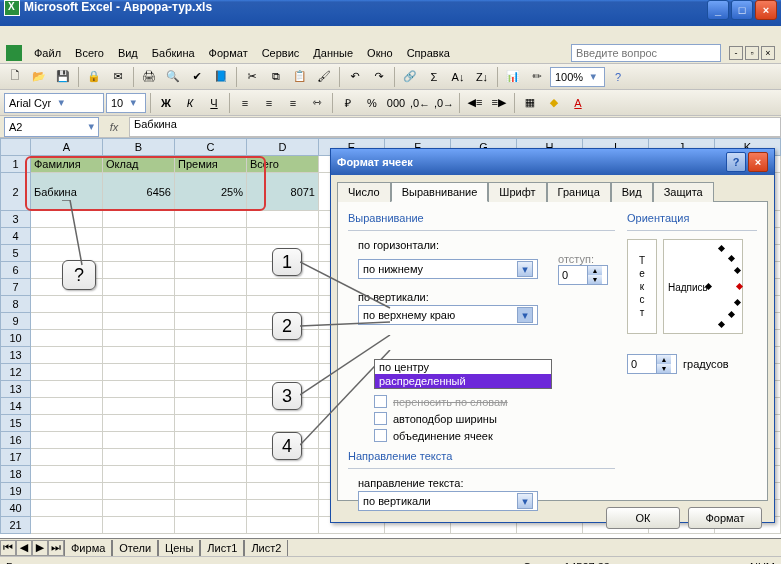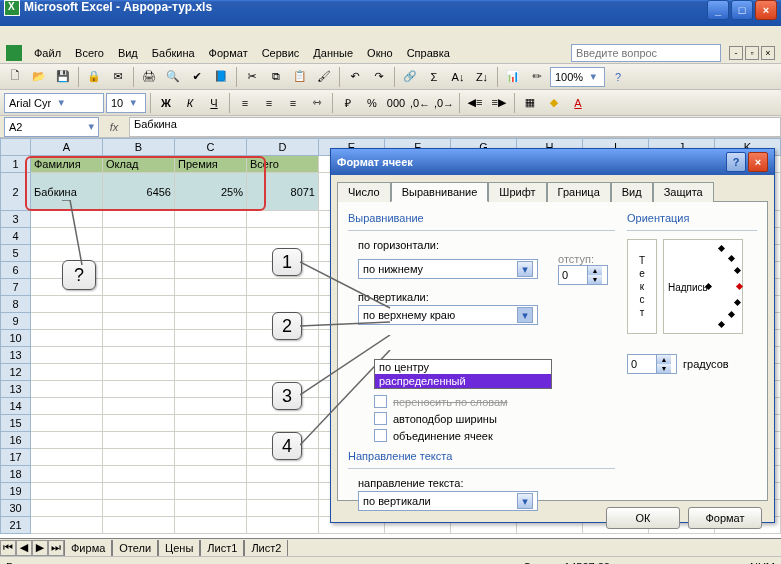--- a/index.html
+++ b/index.html
@@ -502,21 +502,21 @@
           <td class="" style=""></td>
           <td class="" style=""></td>
           <td class="" style=""></td>
           <td class="" style=""></td>
           <td class="" style=""></td>
           <td class="" style=""></td>
           <td class="" style=""></td>
           <td class="" style=""></td>
         </tr>
         <tr>
-          <th class="row-header">30</th>
+          <th class="row-header">40</th>
           <td class="" style=""></td>
           <td class="" style=""></td>
           <td class="" style=""></td>
           <td class="" style=""></td>
           <td class="" style=""></td>
           <td class="" style=""></td>
           <td class="" style=""></td>
           <td class="" style=""></td>
           <td class="" style=""></td>
           <td class="" style=""></td>

